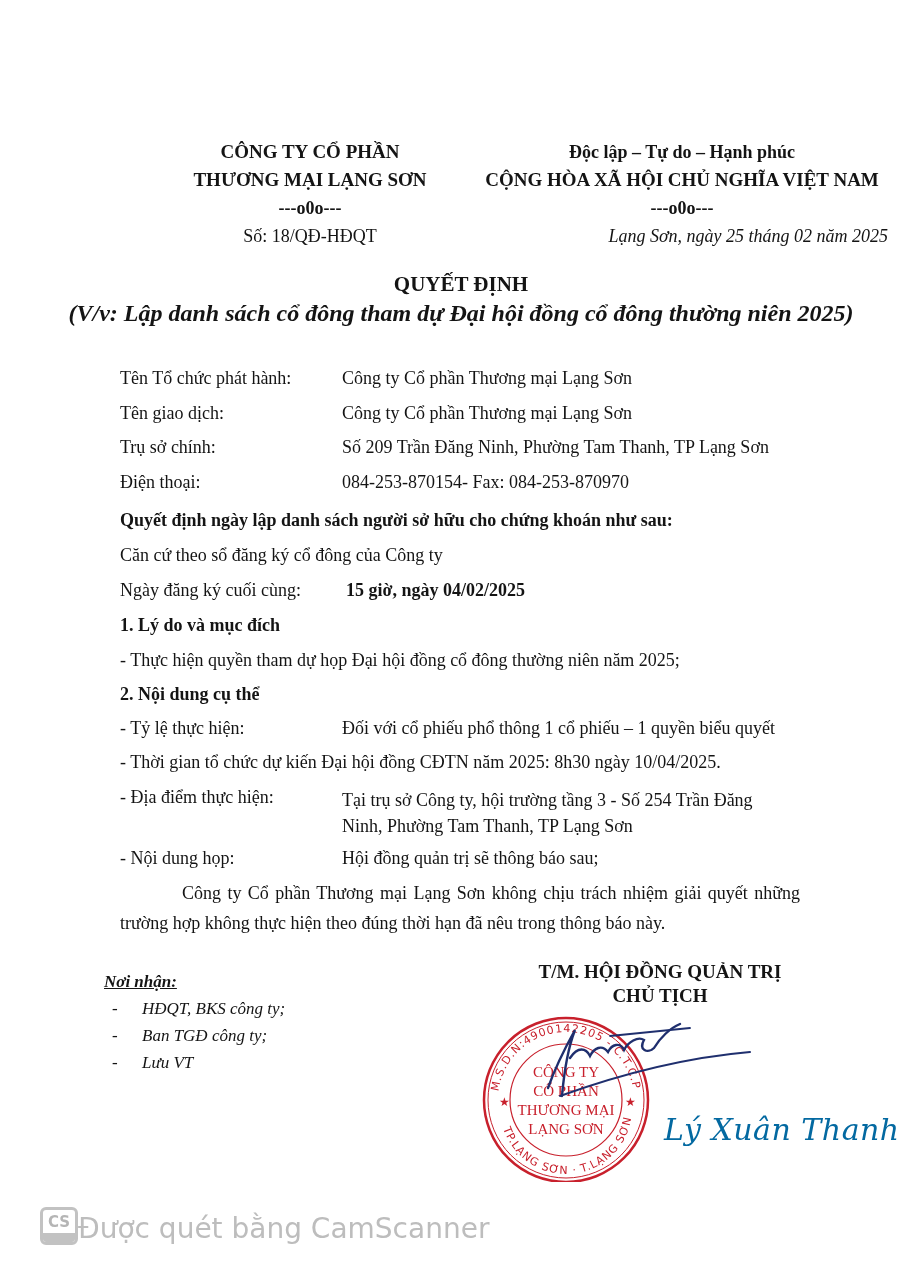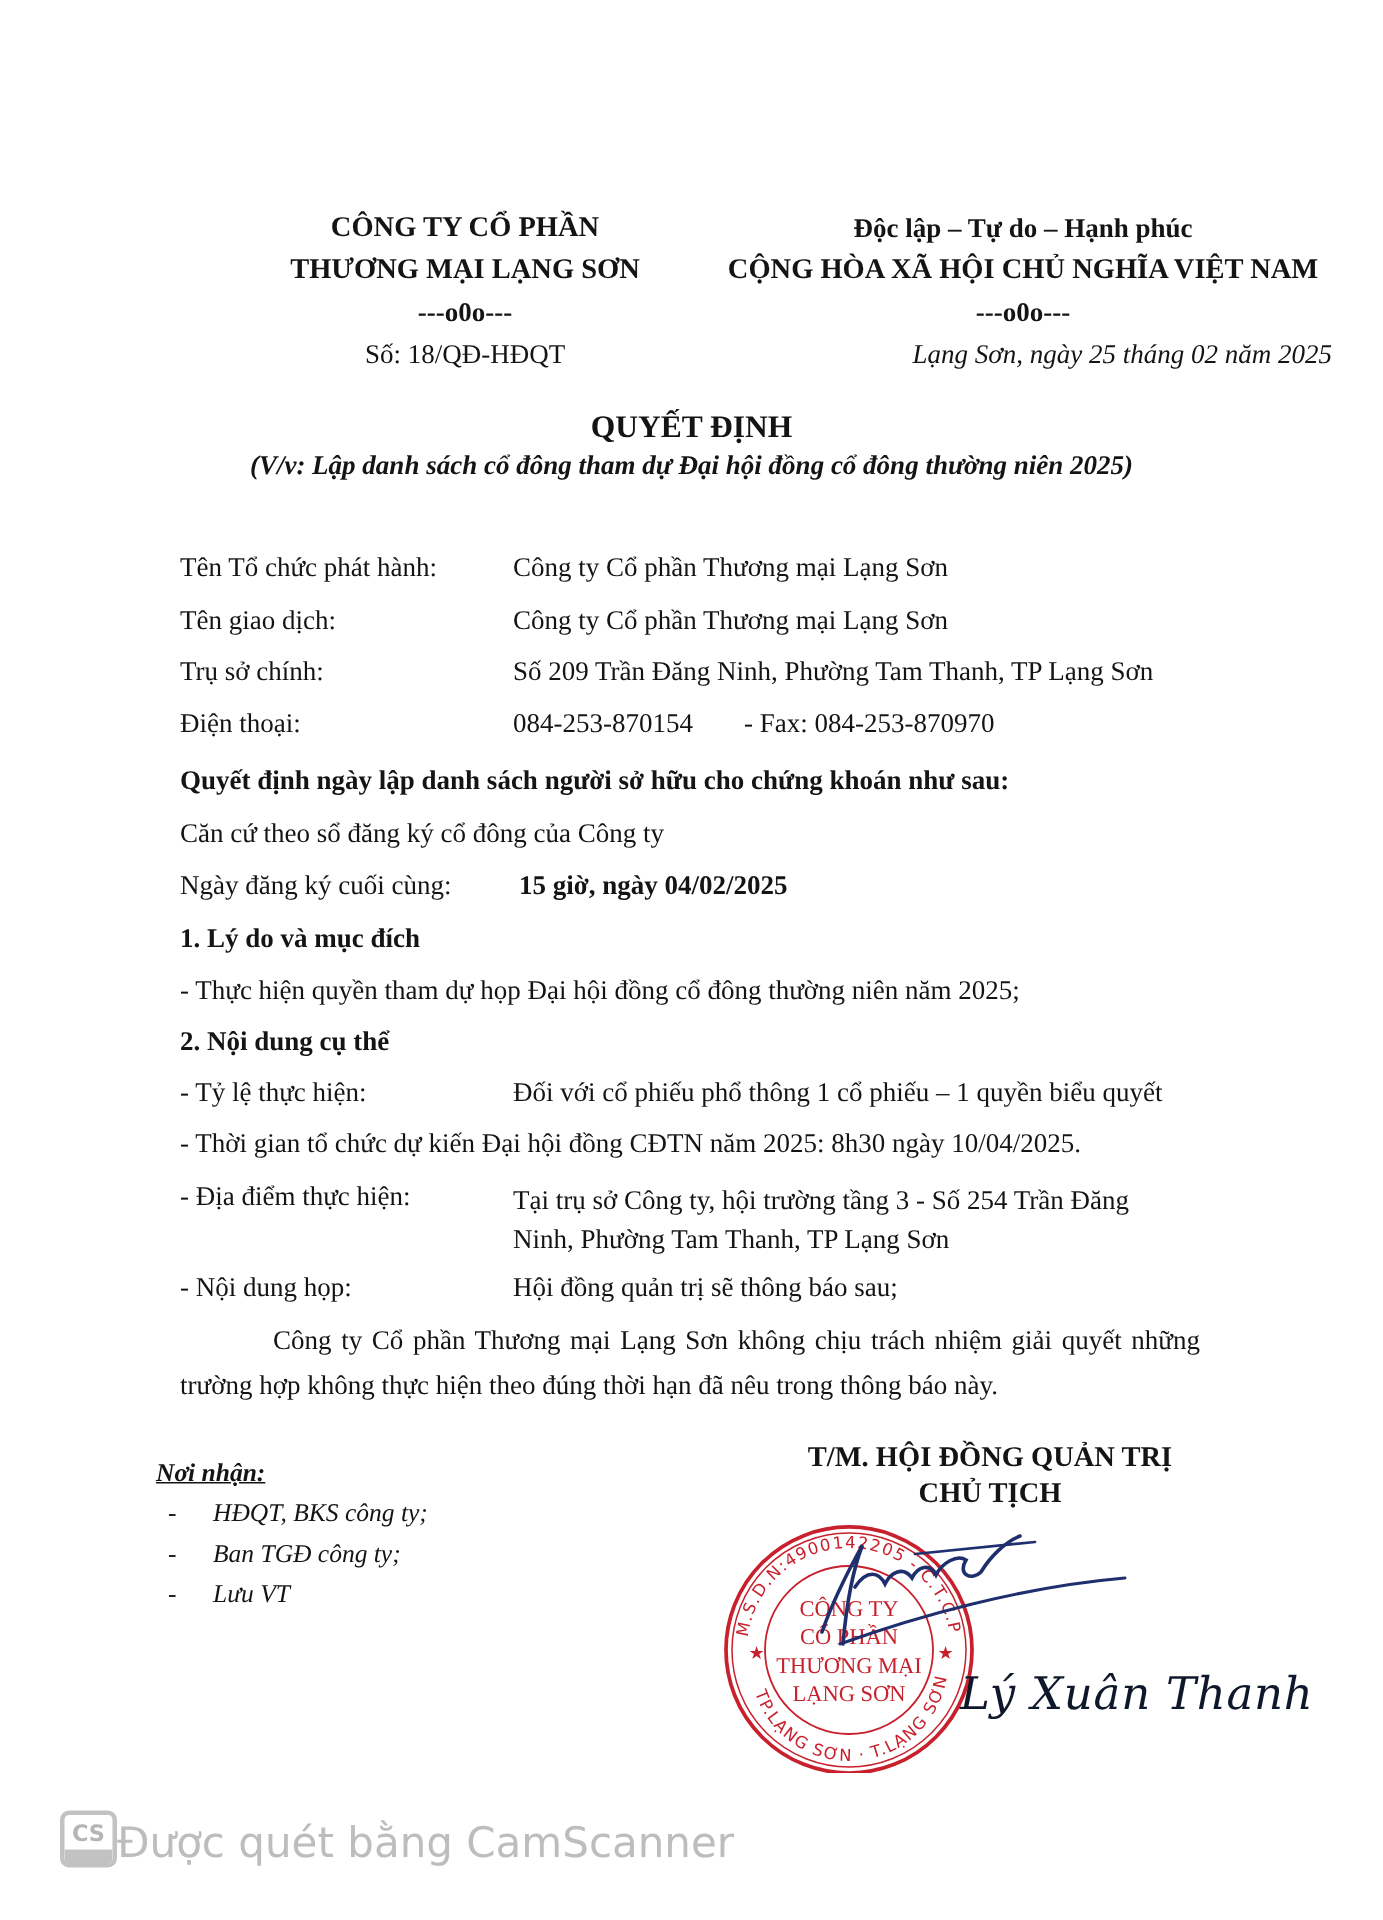--- a/index.html
+++ b/index.html
@@ -7,30 +7,30 @@
       width: 922px; height: 1280px; background: #ffffff; position: relative; overflow: hidden;
       font-family: "Liberation Serif", "DejaVu Serif", serif; color: #141414;
     }
     .abs { position: absolute; }
     .b { font-weight: bold; }
     .hdr-left { left: 150px; top: 138px; width: 320px; text-align: center; font-size: 19px; line-height: 28px; }
     .hdr-right { left: 462px; top: 138px; width: 440px; text-align: center; font-size: 19px; line-height: 28px; }
     .hdr-left .sub, .hdr-right .sub { font-size: 18px; }
     .date-line { text-align: right; padding-right: 14px; font-size: 18px; font-style: italic; }
     .title { left: 0; width: 922px; top: 272px; text-align: center; font-size: 21px; font-weight: bold; }
-    .subtitle { left: 0; width: 922px; top: 300px; text-align: center; font-size: 18px; font-weight: bold; font-style: italic; }
+    .subtitle { left: 0; width: 922px; top: 300px; text-align: center; font-size: 24px; font-weight: bold; font-style: italic; }
     .row { left: 120px; font-size: 18px; white-space: nowrap; }
     .row .lbl { display: inline-block; width: 222px; }
-    .fax { display: inline-block; margin-left: 34px; }
+    .fax { display: inline-block; }
     .para { left: 120px; width: 680px; font-size: 18px; line-height: 30px; text-align: justify; }
     .recv { left: 104px; top: 968px; font-size: 17px; font-style: italic; line-height: 27px; }
     .recv .head { font-weight: bold; text-decoration: underline; }
     .recv .item span.dash { display: inline-block; width: 30px; padding-left: 8px; }
     .sign { left: 470px; top: 960px; width: 380px; text-align: center; font-size: 19px; font-weight: bold; line-height: 24px; }
-    .signer { left: 640px; top: 1112px; font-size: 30px; font-style: italic; color: #0f172a; font-family: "DejaVu Serif", serif; letter-spacing: 0.5px; }
+    .signer { left: 640px; top: 1112px; font-size: 30px; font-style: italic; color: #0369a1; font-family: "DejaVu Serif", serif; letter-spacing: 0.5px; padding-left: 24px; }
     .watermark { left: 40px; top: 1205px; height: 40px; display: flex; align-items: flex-end; }
     .cs-icon { width: 38px; height: 38px; border: 3px solid #c2c2c2; border-radius: 6px; box-sizing: border-box; display: flex; align-items: flex-start; justify-content: center; position: relative; overflow: hidden; }
     .cs-icon .txt { font-family: "DejaVu Sans", sans-serif; font-weight: bold; font-size: 15px; color: #b5b5b5; margin-top: 3px; }
     .cs-icon .bar { position: absolute; left: 0; right: 0; bottom: 0; height: 9px; background: #c2c2c2; }
     .wm-text { font-family: "DejaVu Sans", sans-serif; font-size: 28px; color: #bdbdbd; }
   </style>
 </head>
 <body>
 
 <div class="abs hdr-left b">

